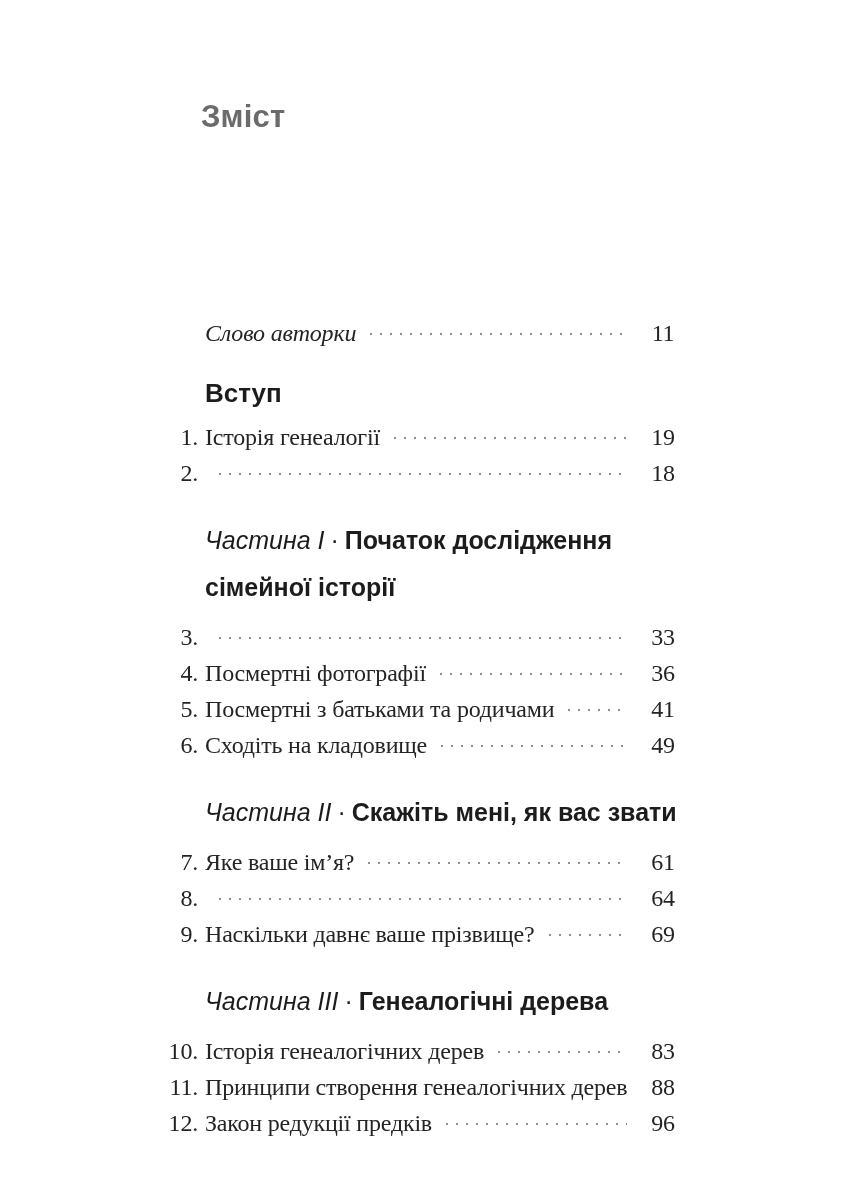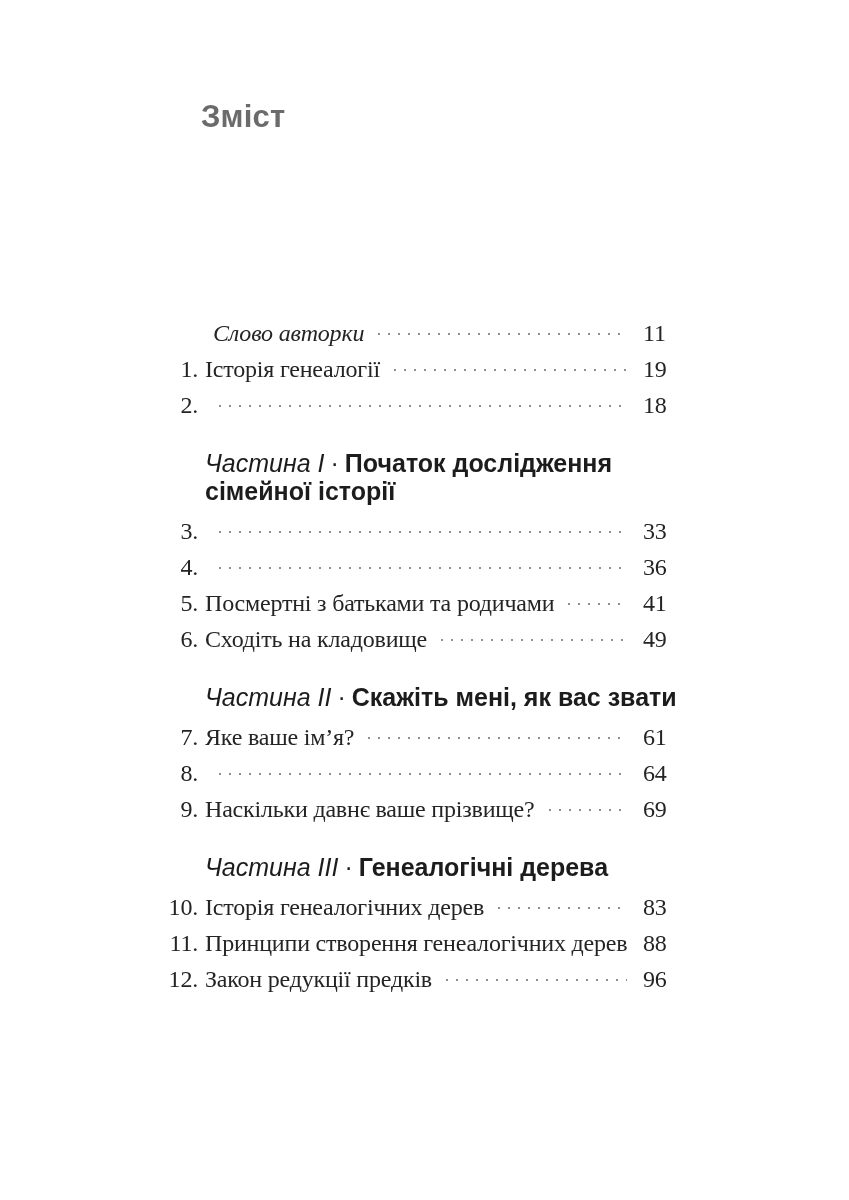--- a/index.html
+++ b/index.html
@@ -59,39 +59,38 @@
     min-width: 0;
     height: 2px;
     margin: 0 16px 0 14px;
     position: relative;
     top: -6px;
     background-image: repeating-linear-gradient(to right, #8e8e8e 0px, #8e8e8e 2px, transparent 2px, transparent 10px);
   }
   .pagenum {
     flex: 0 0 auto;
     min-width: 40px;
-    text-align: left;
+    text-align: center;
   }
   .front-row {
     margin-top: 182px;
-    margin-left: 8px;
   }
   .section-heading {
     margin: 26px 0 10px;
     font-family: "Liberation Sans", sans-serif;
     font-weight: 700;
     font-size: 26px;
     line-height: 32px;
     color: #1c1c1c;
   }
   .part-heading {
     margin: 26px 0 8px;
     font-family: "Liberation Sans", sans-serif;
     font-size: 25px;
-    line-height: 28px;
+    line-height: 47px;
     color: #1c1c1c;
     max-width: 478px;
   }
   .part-heading .part-prefix {
     font-style: italic;
     font-weight: 400;
   }
   .part-heading .part-separator {
     font-weight: 400;
     padding: 0 6px;
@@ -106,20 +105,23 @@
 <div class="content">
 
   <h1 class="page-title">Зміст</h1>
 
   <div class="toc-row front-row">
     <span class="label italic">Слово авторки</span>
     <span class="leader"></span>
     <span class="pagenum">11</span>
   </div>
 
+  <div class="section-heading">
+    <span>Вступ</span>
+  </div>
 
   <div class="toc-row">
     <span class="num">1.</span>
     <span class="label">Історія генеалогії</span>
     <span class="leader"></span>
     <span class="pagenum">19</span>
   </div>
   <div class="toc-row">
     <span class="num">2.</span>
     <span class="leader"></span>
@@ -130,20 +132,21 @@
     <span class="part-prefix">Частина I</span><span class="part-separator">·</span><span class="part-title">Початок дослідження сімейної історії</span>
   </div>
 
   <div class="toc-row">
     <span class="num">3.</span>
     <span class="leader"></span>
     <span class="pagenum">33</span>
   </div>
   <div class="toc-row">
     <span class="num">4.</span>
+    <span class="label">Посмертні фотографії</span>
     <span class="leader"></span>
     <span class="pagenum">36</span>
   </div>
   <div class="toc-row">
     <span class="num">5.</span>
     <span class="label">Посмертні з батьками та родичами</span>
     <span class="leader"></span>
     <span class="pagenum">41</span>
   </div>
   <div class="toc-row">

